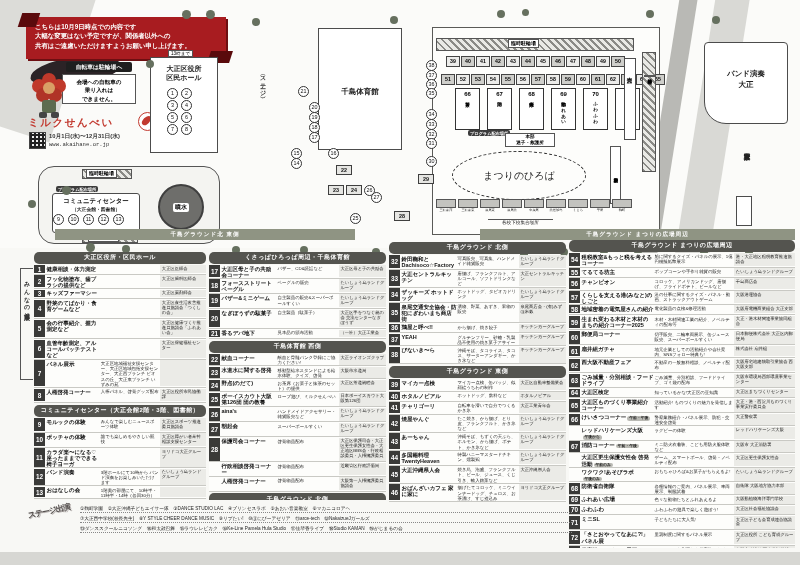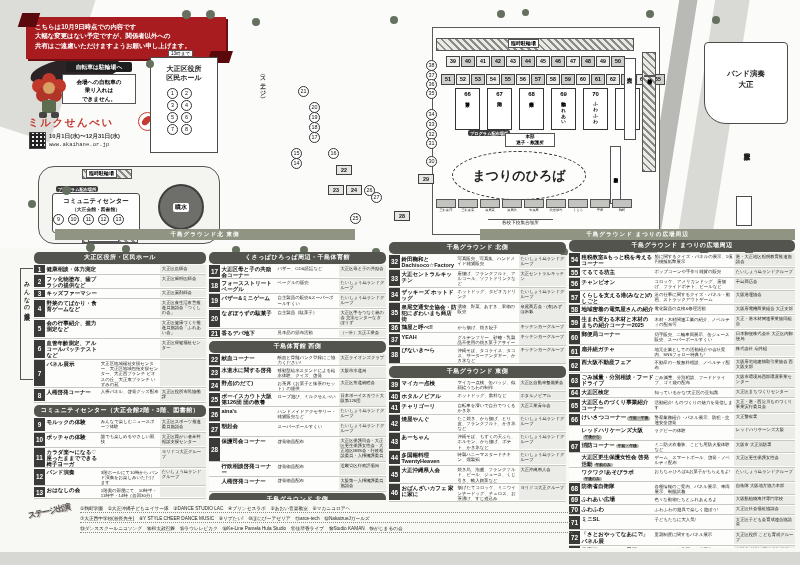--- a/index.html
+++ b/index.html
@@ -26,21 +26,21 @@
   .dates{position:absolute;left:49px;top:132px;font-size:5.8px;font-weight:bold;color:#333;}
   .url{position:absolute;left:49px;top:141px;font-size:5.6px;font-family:"Liberation Mono","DejaVu Sans Mono",monospace;color:#333;}
   .bldg{position:absolute;background:#fff;border:1.2px solid #4c4c4c;box-sizing:border-box;}
   .bldg-label{font-weight:bold;text-align:center;color:#222;}
   .time-tag{position:absolute;left:168px;top:50px;font-size:4.6px;border:0.8px solid #555;background:#fff;padding:0 2px;}
   .circ{width:9px;height:9px;border:0.9px solid #333;border-radius:50%;background:#fff;font-size:5.4px;line-height:9px;text-align:center;color:#111;position:absolute;}
   .sq{position:absolute;border:0.9px solid #3f3f3f;background:#e6e6e3;font-size:5.4px;font-weight:bold;text-align:center;color:#111;}
   .hatch{background:repeating-linear-gradient(45deg,#8a8a86 0 2px,#e9e9e5 2px 5px);border:1px solid #555;position:absolute;}
   .pill{position:absolute;background:#fff;border:0.9px solid #555;font-size:5px;font-weight:bold;text-align:center;padding:0 2px;line-height:1.3;}
   .dark-tag{position:absolute;background:#3c3c3c;color:#fff;font-size:4.2px;padding:0.5px 2px;border-radius:2px;font-weight:bold;}
-  .plaza{position:absolute;left:452px;top:151px;width:132px;height:47px;border:1.4px dashed #333;border-radius:50%;display:flex;align-items:center;justify-content:center;font-size:13px;font-weight:bold;color:#222;background:#fdfdfb;}
+  .plaza{position:absolute;left:452px;top:151px;width:132px;height:47px;border:1.4px dashed #333;border-radius:50%;display:flex;align-items:center;justify-content:center;font-size:10px;font-weight:normal;color:#222;background:#fdfdfb;}
   .fountain{position:absolute;left:158px;top:184px;width:42px;height:42px;border-radius:50%;background:#6e6e6b;border:2px solid #3f3f3f;display:flex;align-items:center;justify-content:center;}
   .fountain span{background:#fff;font-size:6px;font-weight:bold;padding:0 2px;border-radius:2px;}
   .loop{position:absolute;left:38px;top:166px;width:180px;height:76px;border:1.6px solid #555;border-radius:16px;background:#f4f4f1;}
   .ground{position:absolute;left:432px;top:27px;width:226px;height:206px;border:1.4px solid #5a5a57;background:#fdfdfb;}
   .tree{position:absolute;border-radius:50%;background:#66705f;}
   .booth-row{position:absolute;display:flex;gap:1px;}
   .booth-row .b{width:12px;height:9px;border:0.9px solid #444;background:#ececea;font-size:5.2px;font-weight:bold;text-align:center;line-height:9px;}
   .booth-row .b.g{background:#cfcfcb;}
   .bigrow{position:absolute;left:455px;top:88px;display:flex;gap:7px;}
   .bigb{width:25px;height:42px;border:1.3px solid #333;background:#fff;display:flex;flex-direction:column;align-items:center;padding-top:2px;box-sizing:border-box;}
@@ -118,20 +118,23 @@
           <div class="circ" style="left: 0px; top: 12px;">3</div>
           <div class="circ" style="left: 14px; top: 12px;">4</div>
           <div class="circ" style="left: 0px; top: 24px;">5</div>
           <div class="circ" style="left: 14px; top: 24px;">6</div>
           <div class="circ" style="left: 0px; top: 36px;">7</div>
           <div class="circ" style="left: 14px; top: 36px;">8</div>
         </div>
     </div>
     <div class="vtext abs" style="left:258px;top:72px;font-size:6px;font-weight:bold;color:#333;">（ステージ）</div>
 
+    <div class="bldg" style="left:318px;top:28px;width:84px;height:122px;">
+      <div class="bldg-label" style="font-size:7.5px;margin-top:58px;">千島体育館</div>
+    </div>
 
     <div class="loop"></div>
     <div class="hatch" style="left:82px;top:169px;width:48px;height:8px;"></div>
     <div class="pill" style="left:86px;top:169px;">臨時駐輪場</div>
     <div class="hatch" style="left:82px;top:233px;width:54px;height:8px;"></div>
     <div class="pill" style="left:88px;top:233px;">臨時駐輪場</div>
     <div class="dark-tag" style="left:56px;top:186px;">プログラム配布場所</div>
     <div class="bldg" style="left:52px;top:193px;width:88px;height:40px;border-radius:3px;">
       <div class="bldg-label" style="font-size:6.4px;margin-top:3px;">コミュニティセンター</div>
       <div class="bldg-label" style="font-size:4.8px;">（大正会館・図書館）</div>

